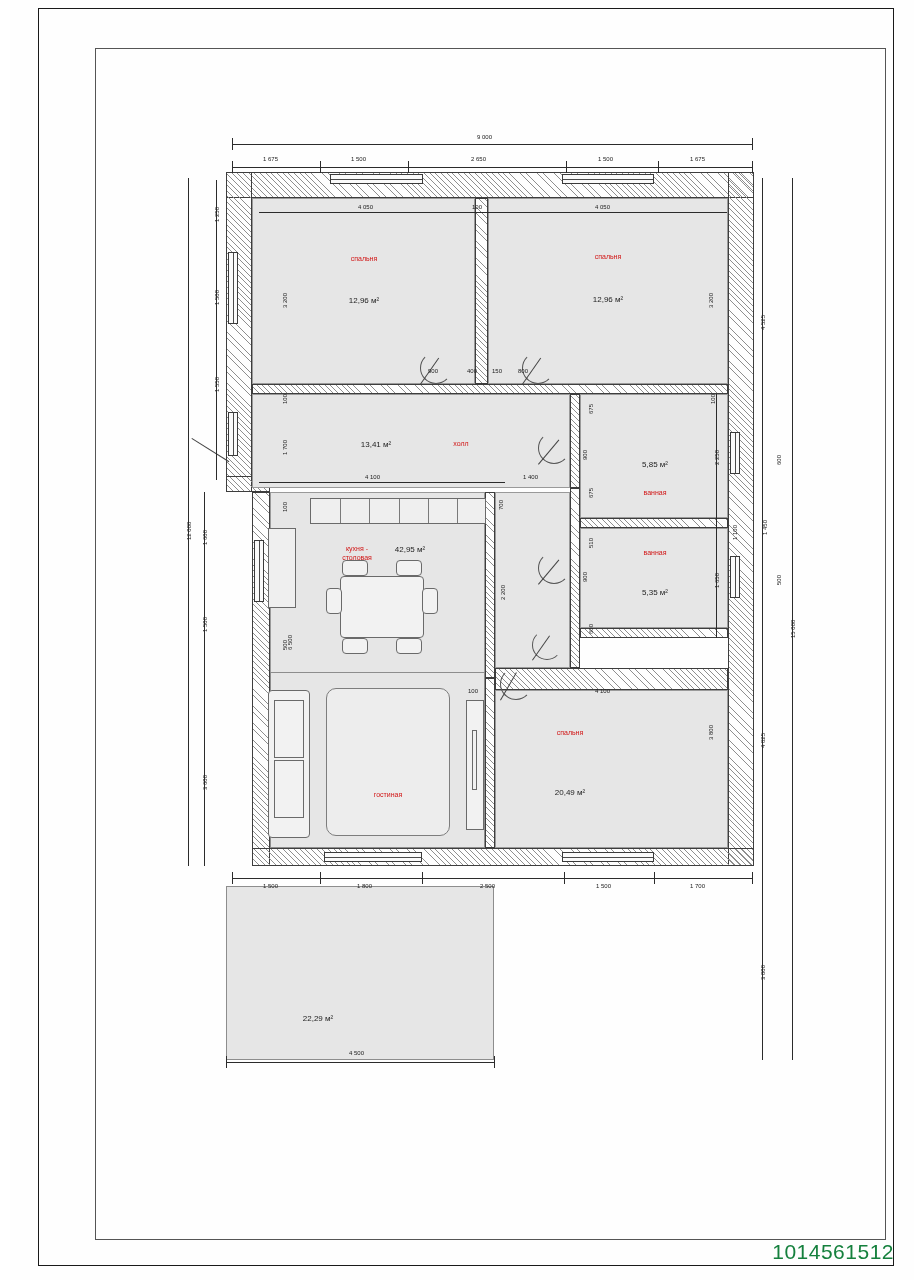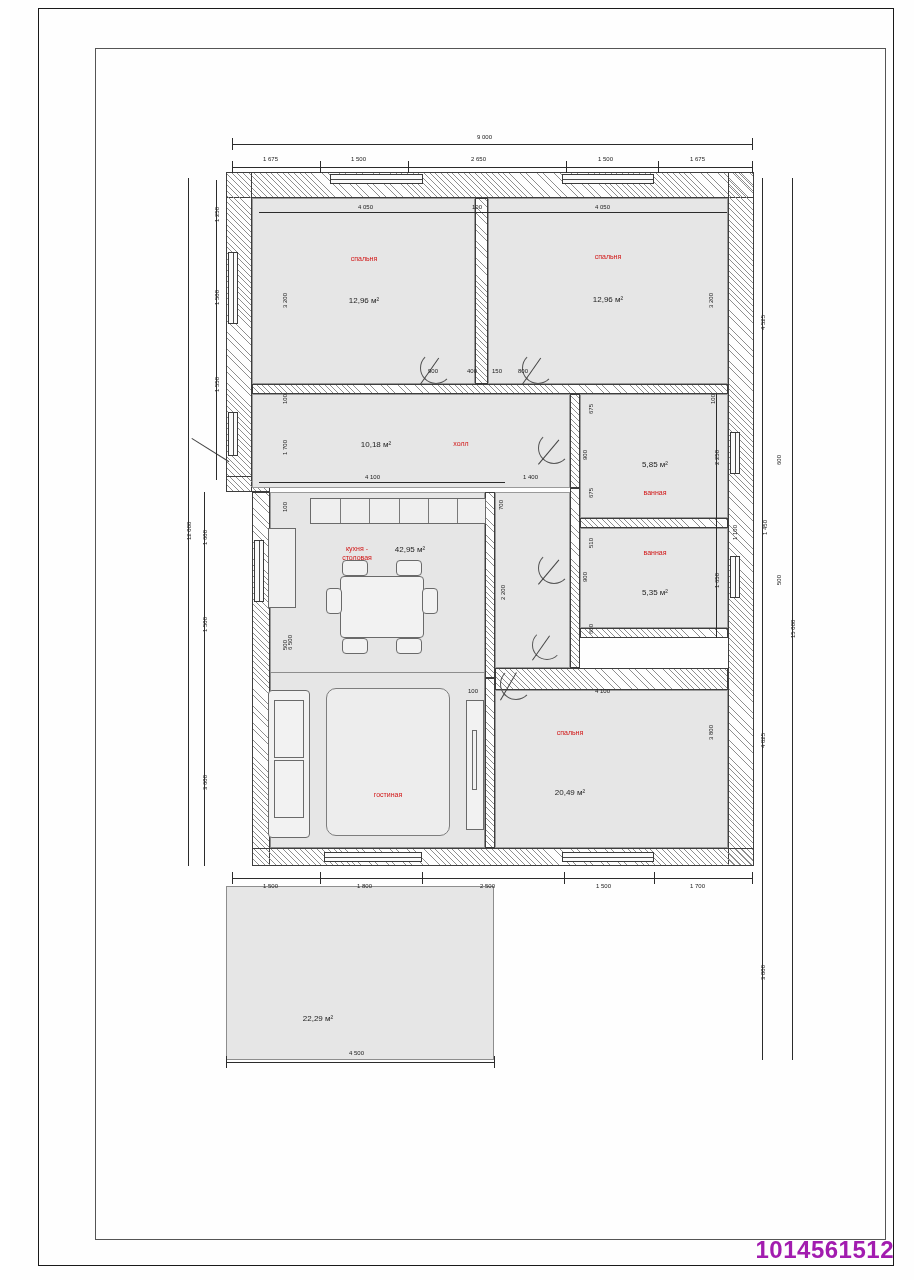--- a/index.html
+++ b/index.html
@@ -181,23 +181,23 @@
     font-family: "Liberation Sans", sans-serif;
     pointer-events: none;
     user-select: none;
   }
 
   
   .idnum {
     position: absolute;
     right: 30px;
     bottom: 16px;
-    color: #a21caf;
-    font-size: 24px;
-    font-weight: bold;
+    color: #15803d;
+    font-size: 21px;
+    font-weight: normal;
     letter-spacing: 0.5px;
     font-family: "Liberation Sans", sans-serif;
   }
 </style>
 </head>
 <body>
 
 <div id="sheet">
 
   <div class="page-frame"></div>
@@ -404,21 +404,21 @@
     <div class="dimline v" style="left:484px; top:1056px; height:12px;"></div>
     <div class="dim" style="left:339px; top:1050px;">4 500</div>
 
     <div class="rlabel" style="left:318px; top:255px; width:72px;">спальня</div>
     <div class="rarea" style="left:318px; top:296px; width:72px;">12,96 м²</div>
 
     <div class="rlabel" style="left:562px; top:253px; width:72px;">спальня</div>
     <div class="rarea" style="left:562px; top:295px; width:72px;">12,96 м²</div>
 
     <div class="rlabel" style="left:415px; top:440px; width:72px;">холл</div>
-    <div class="rarea" style="left:330px; top:440px; width:72px;">10,18 м²</div>
+    <div class="rarea" style="left:330px; top:440px; width:72px;">13,41 м²</div>
 
     <div class="rarea" style="left:609px; top:460px; width:72px;">5,85 м²</div>
     <div class="rlabel" style="left:609px; top:489px; width:72px;">ванная</div>
 
     <div class="rlabel" style="left:609px; top:549px; width:72px;">ванная</div>
     <div class="rarea" style="left:609px; top:588px; width:72px;">5,35 м²</div>
 
     <div class="rlabel" style="left:323px; top:545px; width:48px;">кухня -
 столовая</div>
     <div class="rarea" style="left:371px; top:545px; width:58px;">42,95 м²</div>

